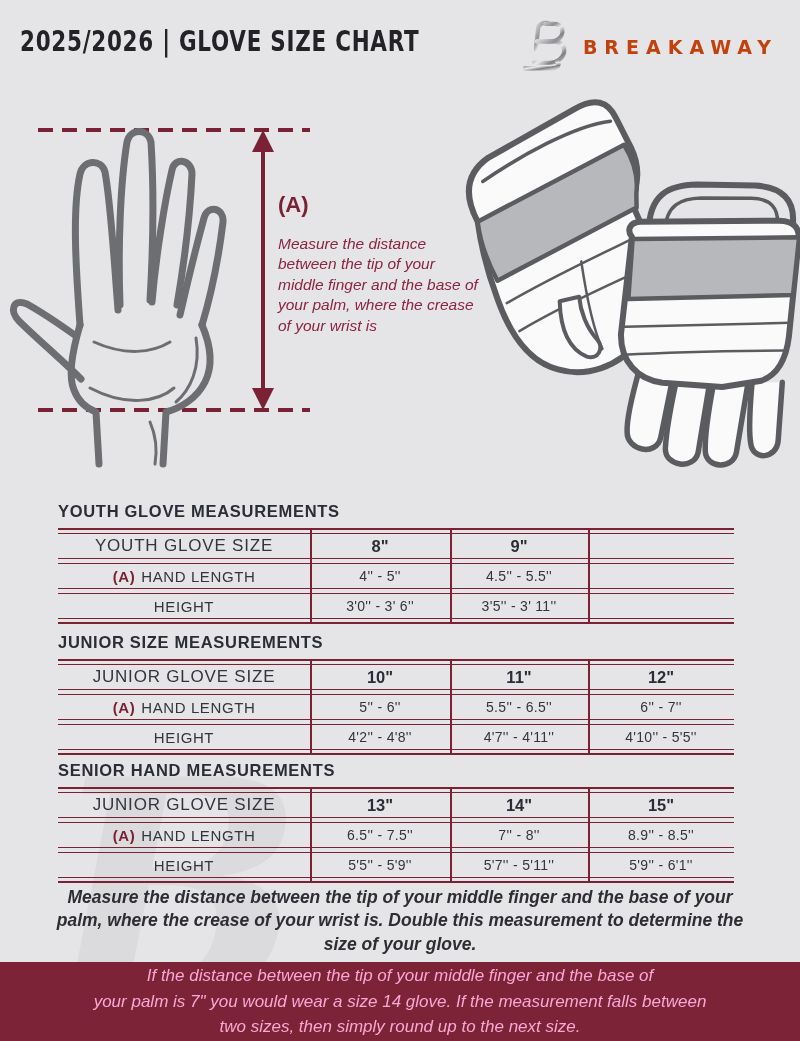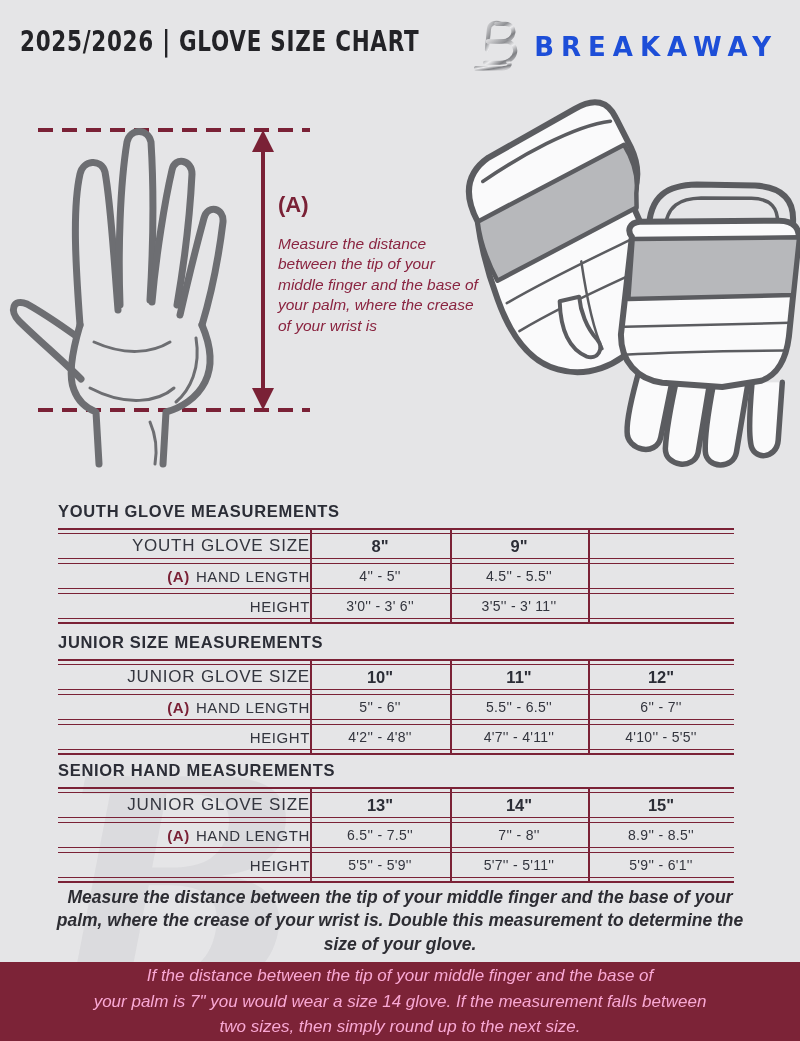--- a/index.html
+++ b/index.html
@@ -16,22 +16,22 @@
   }
   html,body{margin:0;padding:0;}
   body{background:#cfcfd2;font-family:"Liberation Sans",sans-serif;}
   .page{position:relative;width:800px;height:1041px;background:var(--bg);overflow:hidden;margin:0 auto;}
 
   
   .hdr-title{position:absolute;left:20px;top:24px;font-family:"DejaVu Sans",sans-serif;
     font-weight:bold;font-size:29px;letter-spacing:1px;color:#232327;
     transform:scaleX(.74);transform-origin:left center;white-space:nowrap;}
   .brand{position:absolute;right:22px;top:18px;display:flex;align-items:center;gap:10px;}
-  .brand-name{font-family:"DejaVu Sans",sans-serif;font-weight:bold;font-size:26px;
-    letter-spacing:7px;color:#1d4ed8;}
+  .brand-name{font-family:"DejaVu Sans",sans-serif;font-weight:bold;font-size:19px;
+    letter-spacing:7px;color:#c2410c;}
 
   
   .diagram{position:absolute;left:0;top:90px;width:800px;height:380px;}
 
   
   .a-label{position:absolute;left:278px;top:192px;font-size:22px;font-weight:bold;color:var(--maroon);}
   .a-desc{position:absolute;left:278px;top:234px;width:200px;font-size:15.5px;line-height:1.32;
     font-style:italic;color:var(--maroon-text);}
 
   
@@ -46,21 +46,21 @@
   .sec-senior{top:761px;}
   .sec-title{text-align:left;font-weight:bold;font-size:16.5px;letter-spacing:.7px;
     color:#2b2d36;margin-bottom:7px;}
   .mtable{position:relative;border-top:2px solid var(--maroon);border-bottom:2px solid var(--maroon);
     padding:3px 0;display:flex;flex-direction:column;gap:4px;background:transparent;}
   .trow{display:grid;grid-template-columns:252px 140px 138px 1fr;height:26px;box-sizing:border-box;
     border-top:1px solid var(--maroon);border-bottom:1px solid var(--maroon);align-items:center;}
   .vline{position:absolute;top:0;bottom:0;width:2px;background:var(--maroon);}
   .v1{left:252px;} .v2{left:392px;} .v3{left:530px;}
   .cell{text-align:center;color:var(--table-text);}
-  .lbl{font-size:15px;letter-spacing:.6px;text-align:right;}
+  .lbl{font-size:15px;letter-spacing:.6px;}
   .lbl-size{font-size:17px;letter-spacing:.8px;}
   .size{font-weight:bold;font-size:16.5px;color:#2b2d36;}
   .val{font-size:14px;letter-spacing:.3px;}
   .pfx{color:var(--maroon);font-weight:bold;margin-right:6px;}
   .pfx:empty{display:none;margin:0;}
 
   
   .instruction{position:absolute;left:20px;top:886px;width:760px;text-align:center;z-index:1;
     font-style:italic;font-weight:bold;font-size:17.5px;line-height:1.33;color:#2d2d33;}
   .banner{position:absolute;left:0;right:0;top:962px;bottom:0;background:var(--banner);z-index:1;

